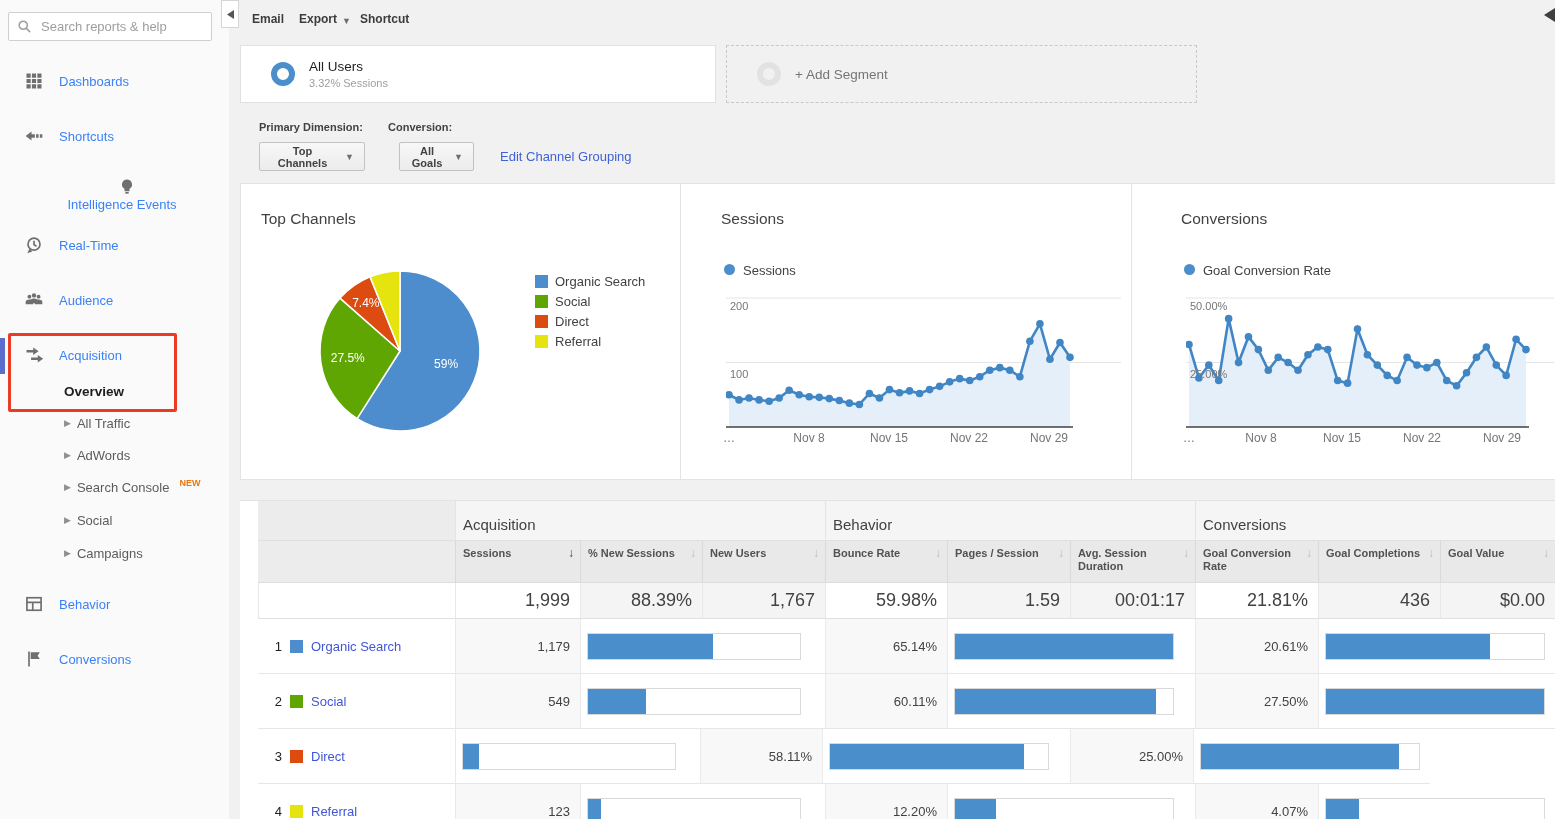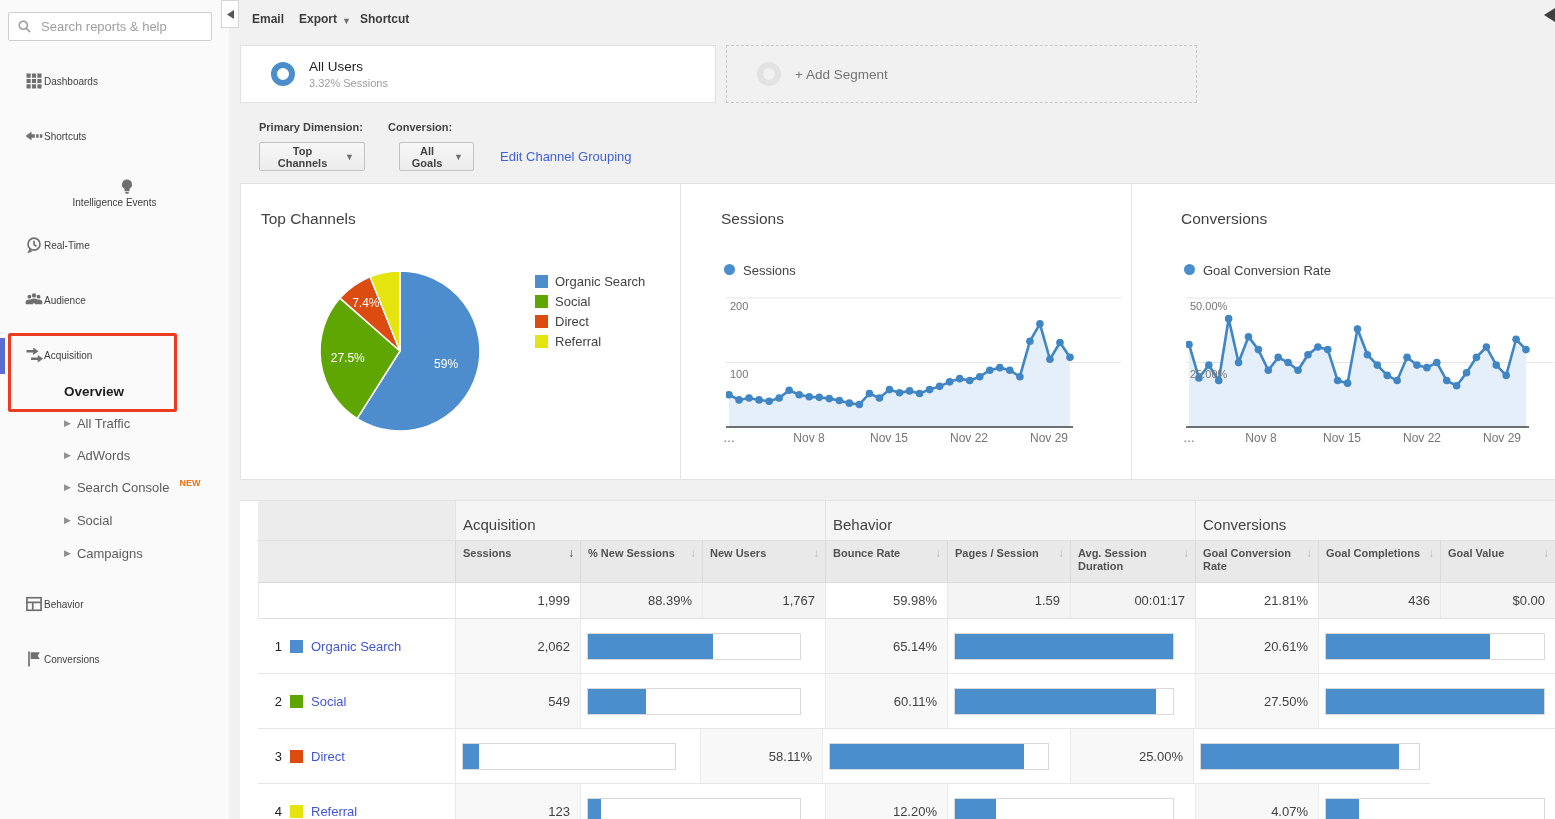--- a/index.html
+++ b/index.html
@@ -6,21 +6,21 @@
   #app{position:relative;width:1555px;height:819px;background:#f1f1f1;overflow:hidden;
        font-family:"Liberation Sans",sans-serif;color:#424242;}
   
   .sidebar{position:absolute;left:0;top:0;width:229px;height:819px;background:#fafafa;}
   .searchbox{position:absolute;left:8px;top:12px;width:204px;height:29px;background:#fff;
     border:1px solid #cfcfcf;border-radius:2px;display:flex;align-items:center;padding:0 8px;box-sizing:border-box;gap:7px;}
   .searchbox input{border:none;outline:none;flex:1;font:13px "Liberation Sans",sans-serif;color:#616161;background:transparent;min-width:0;}
   .searchbox input::placeholder{color:#9e9e9e;}
   .nav-item{position:absolute;left:0;width:229px;height:28px;display:flex;align-items:center;cursor:pointer;}
   .nav-item .nicon{width:20px;height:20px;margin-left:24px;color:#6f6f6f;flex:none;}
-  .nav-item .nlabel{margin-left:0;font-size:10px;color:#404040;}
+  .nav-item .nlabel{margin-left:15px;font-size:13px;color:#3b82f6;}
   .nav-sub{position:absolute;left:64px;height:24px;display:flex;align-items:center;cursor:pointer;}
   .nav-sub .tri{color:#8f8f8f;font-size:9px;margin-right:6px;}
   .nav-sub .slabel{font-size:13px;color:#5c5c5c;}
   .nav-sub.active .slabel{font-weight:bold;color:#1d1d1d;font-size:13.5px;}
   .nav-sub .badge{font-size:9px;font-weight:bold;color:#e87511;margin-left:10px;position:relative;top:-4px;}
   .active-bar{position:absolute;left:0;top:338px;width:5px;height:36px;background:#5b6ccf;}
   .annotation{position:absolute;left:8px;top:333px;width:163px;height:73px;border:3px solid #ea3b23;border-radius:2px;pointer-events:none;z-index:5;}
   .collapse-btn{position:absolute;left:221px;top:0;width:18px;height:28px;background:#fff;border:1px solid #d6d6d6;
     box-sizing:border-box;display:flex;align-items:center;justify-content:center;cursor:pointer;z-index:4;}
   
@@ -67,21 +67,21 @@
   .tcell{box-sizing:border-box;overflow:hidden;}
   .grp-row .tcell{height:40px;background:#f5f5f5;border-bottom:1px solid #e0e0e0;border-left:1px solid #e4e4e4;
     display:flex;align-items:flex-end;padding:0 0 7px 7px;font-size:15px;color:#424242;}
   .grp-row .tcell:first-child{background:#ececec;border-left:none;}
   .hdr-row .tcell{height:42px;background:#e9e9e9;border-bottom:1px solid #dcdcdc;border-left:1px solid #d9d9d9;
     padding:6px 6px 0 7px;font-size:11px;font-weight:bold;color:#525252;position:relative;line-height:13px;cursor:pointer;}
   .hdr-row .tcell:first-child{border-left:none;background:#ececec;cursor:default;}
   .sort{position:absolute;right:6px;top:6px;font-size:12px;color:#bdbdbd;font-weight:normal;}
   .sort.active{color:#424242;font-weight:bold;}
   .tot-row .tcell{height:36px;border-bottom:1px solid #e0e0e0;border-left:1px solid #e8e8e8;
-    display:flex;align-items:center;justify-content:flex-end;padding-right:10px;font-size:13px;color:#424242;background:#f4f4f4;}
+    display:flex;align-items:center;justify-content:flex-end;padding-right:10px;font-size:18px;color:#424242;background:#f4f4f4;}
   .tot-row .tcell.lead,.tot-row .tcell:first-child{background:#fff;}
   .data-row .tcell{height:55px;border-bottom:1px solid #e6e6e6;border-left:1px solid #eaeaea;display:flex;align-items:center;}
   .data-row .name-cell{padding-left:14px;border-left:none;gap:8px;}
   .rank{font-size:13px;color:#212121;width:10px;text-align:right;}
   .swatch{width:13px;height:13px;flex:none;}
   .ch-link{font-size:13px;color:#4156d6;cursor:pointer;text-decoration:none;}
   .val-cell{justify-content:flex-end;padding-right:10px;font-size:13px;color:#424242;background:#f8f8f8;}
   .bar-box{margin-left:6px;height:27px;border:1px solid #d9d9d9;background:#fff;box-sizing:border-box;}
   .bar-fill{height:100%;background:#4a8fcc;}
 </style>
@@ -404,21 +404,21 @@
           <div class="tcell lead" style="width: 123px;">21.81%</div>
           <div class="tcell" style="width: 122px;">436</div>
           <div class="tcell" style="width: 115px;">$0.00</div>
         </div>
         <div class="trow data-row">
           <div class="tcell name-cell" style="width: 197px;">
             <span class="rank">1</span>
             <div class="swatch" style="background: rgb(77, 140, 205);"></div>
             <a class="ch-link">Organic Search</a>
           </div>
-          <div class="tcell val-cell" style="width: 125px;">2,062</div>
+          <div class="tcell val-cell" style="width: 125px;">1,179</div>
           <div class="tcell" style="width: 245px;">
             <div class="bar-box" style="width: 214px;">
               <div class="bar-fill" style="width: 59%;"></div>
             </div>
           </div>
           <div class="tcell val-cell" style="width: 122px;">65.14%</div>
           <div class="tcell" style="width: 248px;">
             <div class="bar-box" style="width: 220px;">
               <div class="bar-fill" style="width: 100%;"></div>
             </div>

